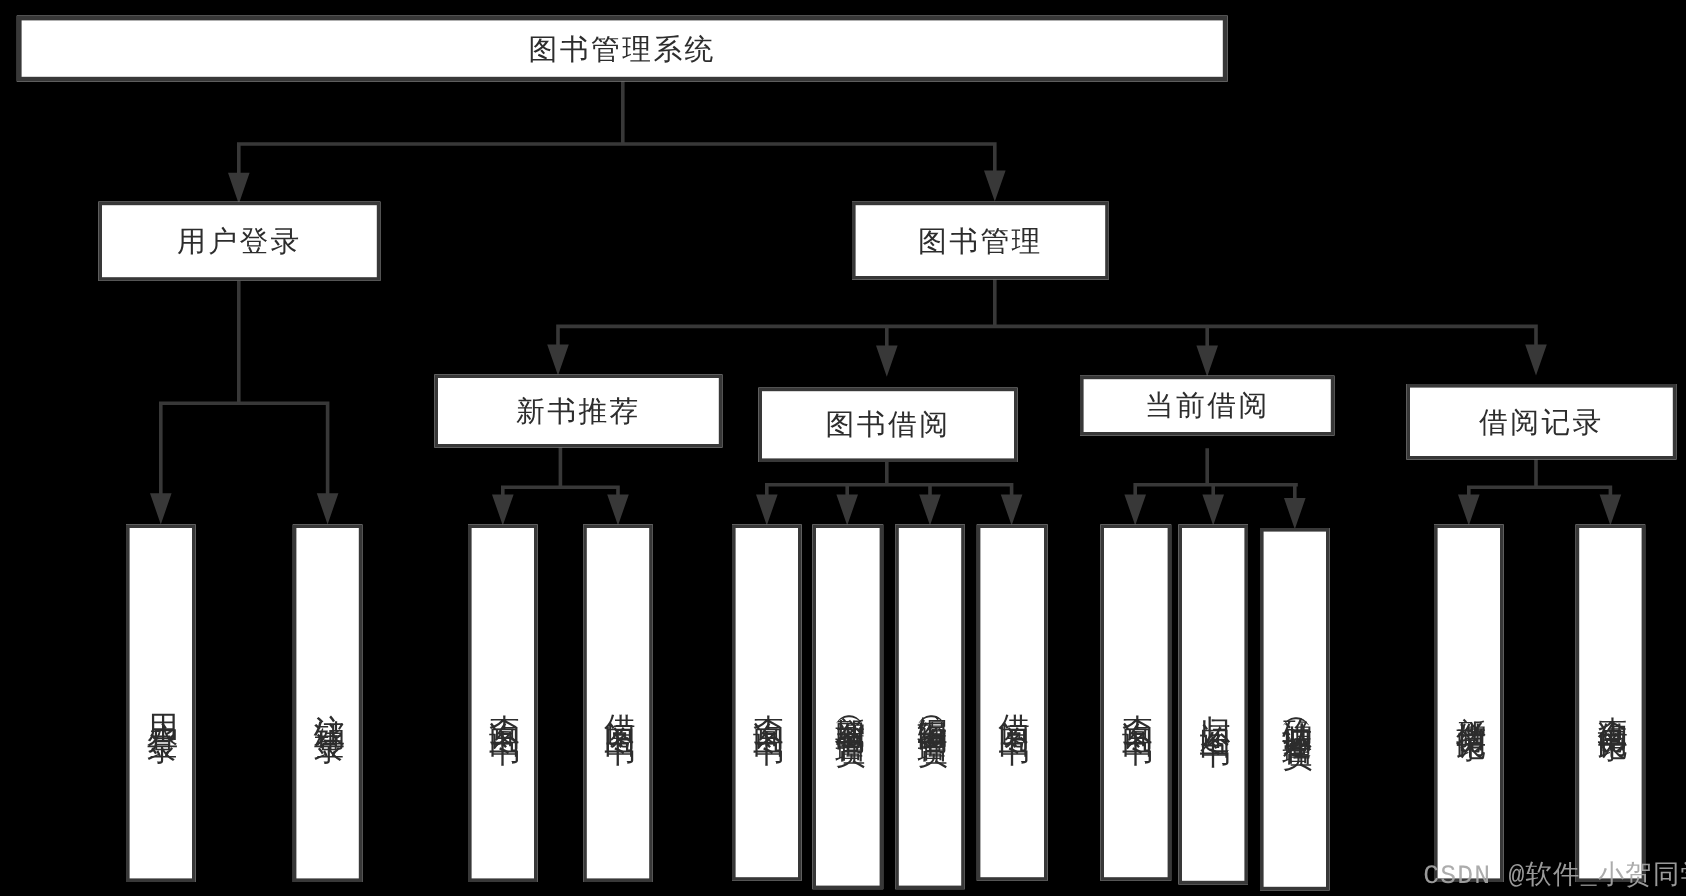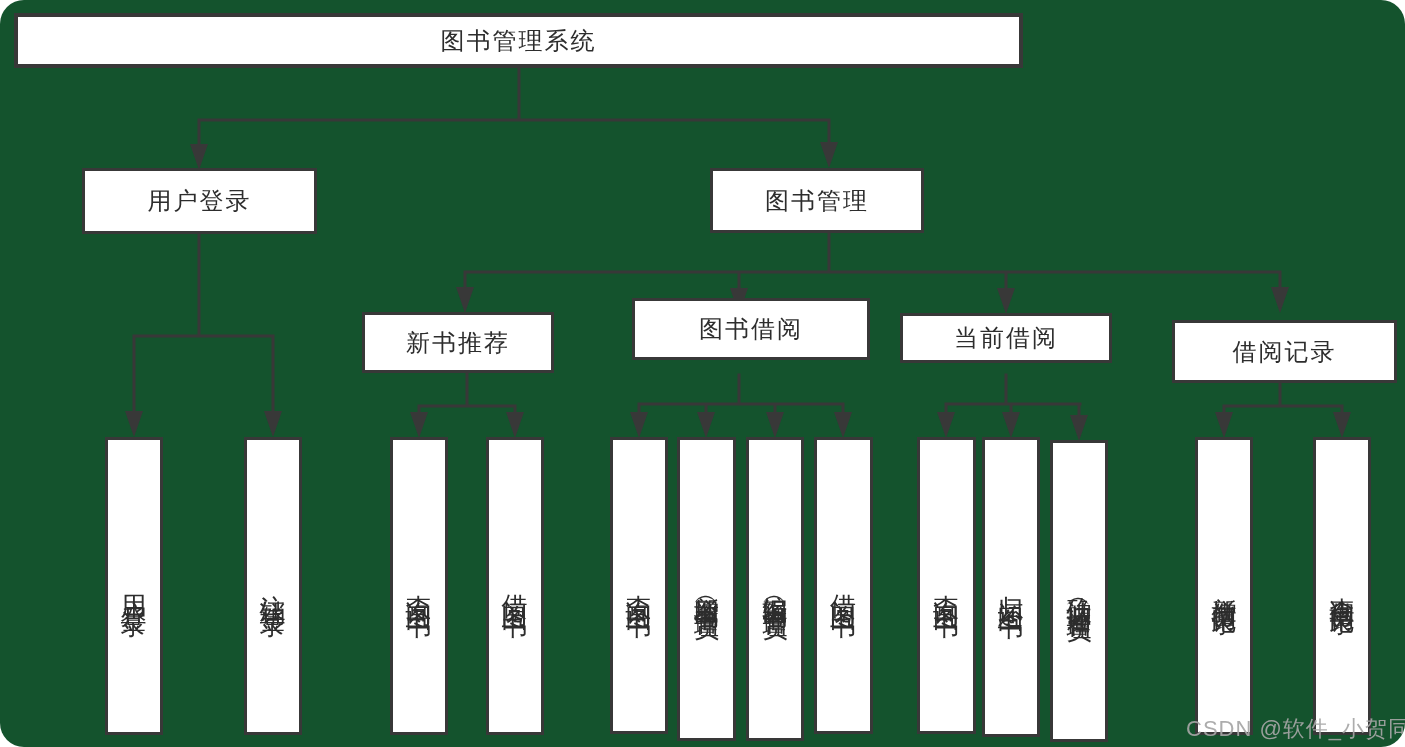--- a/index.html
+++ b/index.html
@@ -1,22 +1,21 @@
 <!DOCTYPE html>
 <html><head>
 <meta charset="utf-8">
 <style>
   html,body{margin:0;padding:0;background:#ffffff;}
   #canvas{
     position:relative;
     width:1405px;height:747px;
-    background:#14532d;
-    font-family:Liberation Sans, sans-serif;
+    background:#000000;
+    font-family:Liberation Mono, monospace;
     overflow:hidden;
-    border-radius:24px;
   }
   #connectors{position:absolute;left:0;top:0;z-index:1;}
   .box{
     position:absolute;
     box-sizing:border-box;
     background:#ffffff;
     border:3px solid #383838;
     display:flex;
     align-items:center;
     justify-content:center;
@@ -117,24 +116,24 @@
     <span class="hlabel">图书管理系统</span>
   </div>
 
   <div class="box" style="left:82px;top:168px;width:235px;height:66px">
     <span class="hlabel">用户登录</span>
   </div>
   <div class="box" style="left:710px;top:168px;width:214px;height:65px">
     <span class="hlabel">图书管理</span>
   </div>
 
-  <div class="box" style="left:362px;top:312px;width:192px;height:61px">
+  <div class="box" style="left:362px;top:312px;width:240px;height:61px">
     <span class="hlabel">新书推荐</span>
   </div>
-  <div class="box" style="left:632px;top:298px;width:238px;height:62px">
+  <div class="box" style="left:632px;top:323px;width:216px;height:62px">
     <span class="hlabel">图书借阅</span>
   </div>
   <div class="box" style="left:900px;top:313px;width:212px;height:50px">
     <span class="hlabel">当前借阅</span>
   </div>
   <div class="box" style="left:1172px;top:320px;width:225px;height:63px">
     <span class="hlabel">借阅记录</span>
   </div>
 
   <div class="box" style="left:105px;top:437px;width:58px;height:298px">

